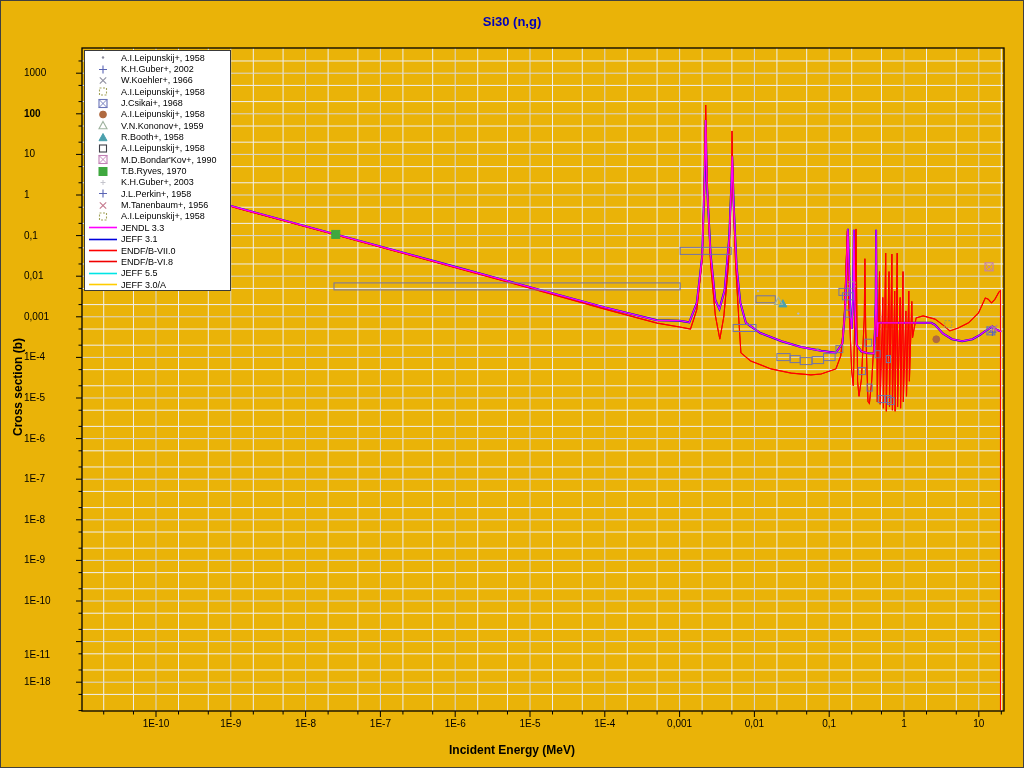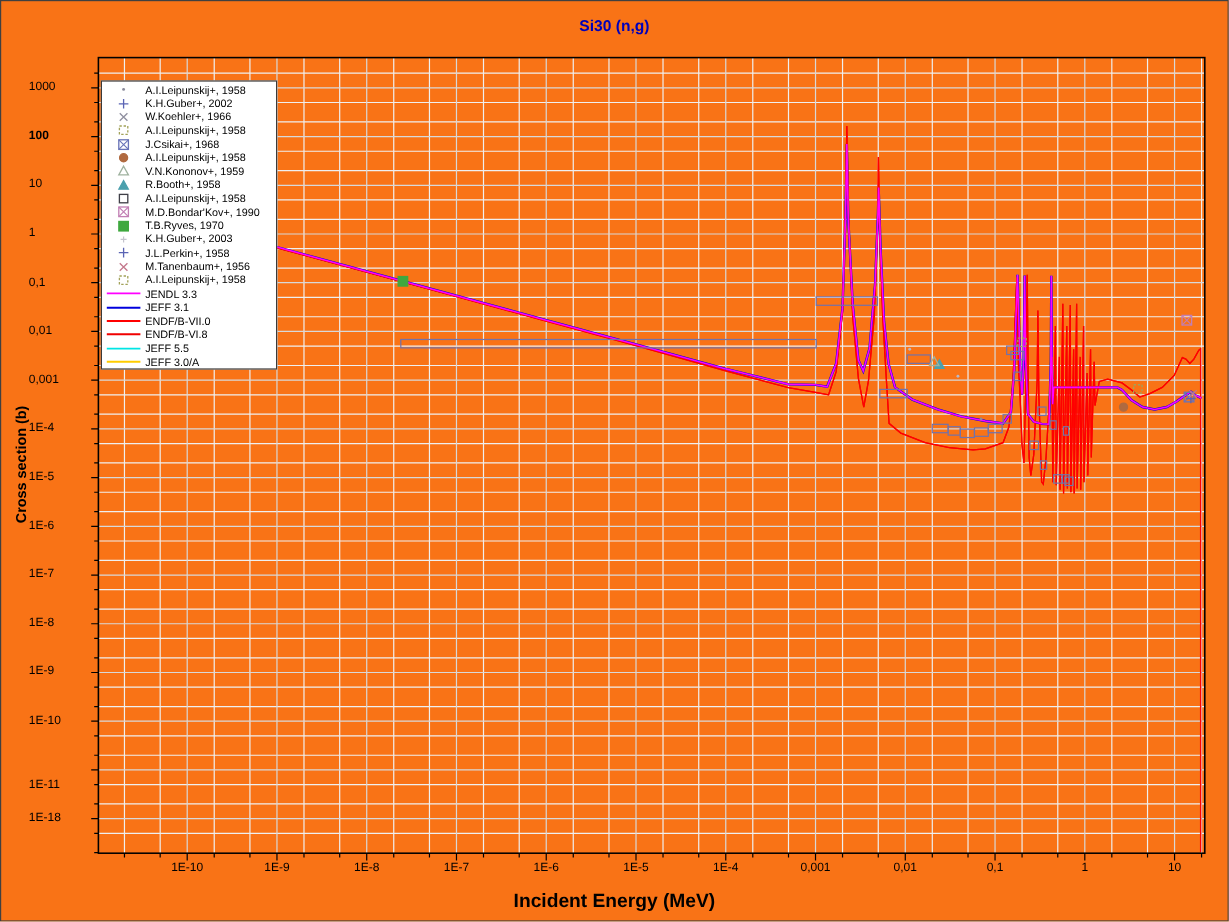--- a/index.html
+++ b/index.html
@@ -1,29 +1,29 @@
 <!DOCTYPE html>
 <html><head>
 <meta charset="utf-8">
 <style>
   html,body{margin:0;padding:0;background:#fff;}
-  .window{position:relative;width:1024px;height:768px;background:#f97316;
+  .window{position:relative;width:1024px;height:768px;background:#eab308;
     border:1px solid #404040;box-sizing:border-box;overflow:hidden;
     font-family:"Liberation Sans",sans-serif;}
   .plot-title{position:absolute;top:13px;left:0;width:100%;text-align:center;
     font-weight:bold;font-size:13px;}
   .x-title{position:absolute;top:742px;left:0;width:100%;text-align:center;
-    font-weight:bold;font-size:16px;color:#000;}
+    font-weight:bold;font-size:12px;color:#000;}
   .y-title{position:absolute;top:386px;left:17px;transform:translate(-50%,-50%) rotate(-90deg);
     font-weight:bold;font-size:12px;color:#000;white-space:nowrap;}
   #plot-svg{position:absolute;left:0;top:0;}
   .tick-x{position:absolute;font-size:10px;color:#000;width:56px;text-align:center;}
   .tick-y{position:absolute;font-size:10px;color:#000;width:52px;}
   .legend{position:absolute;left:83px;top:49px;width:147px;height:241px;background:#ffffff;
-    border:1px solid #3a3a3a;box-sizing:border-box;padding-top:1px;margin-top:17px;}
+    border:1px solid #3a3a3a;box-sizing:border-box;padding-top:1px;}
   .lrow{display:flex;align-items:center;height:11.35px;}
   .lrow svg{width:36px;height:11px;flex:0 0 36px;}
   .lrow span{font-size:9px;color:#000;white-space:nowrap;line-height:10px;}
 </style>
 </head>
 <body>
 
 <div class="window" id="window">
   <div class="plot-title" style="color: rgb(0, 0, 187);">Si30 (n,g)</div>
   <svg id="plot-svg" width="1024" height="768">

